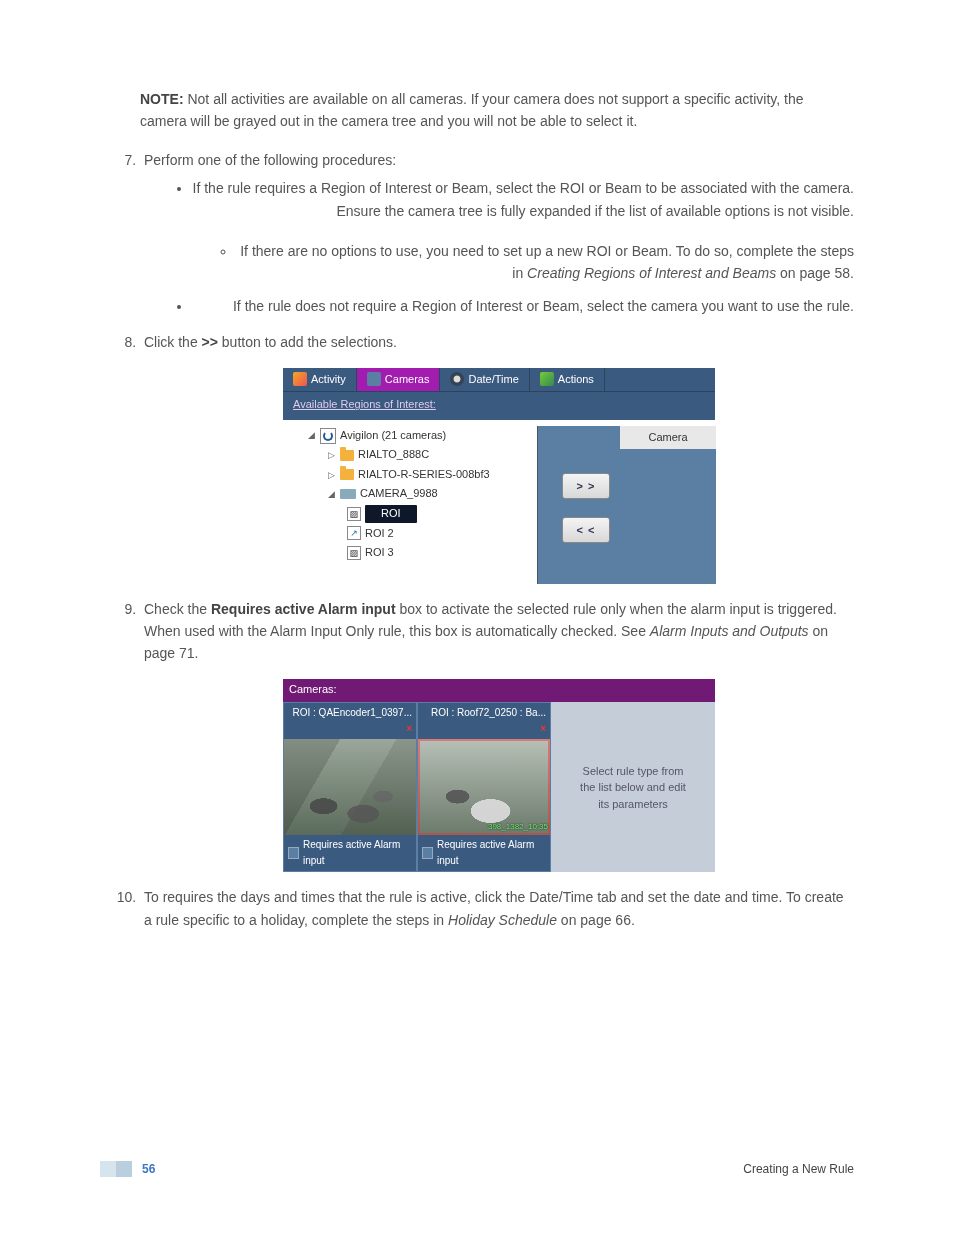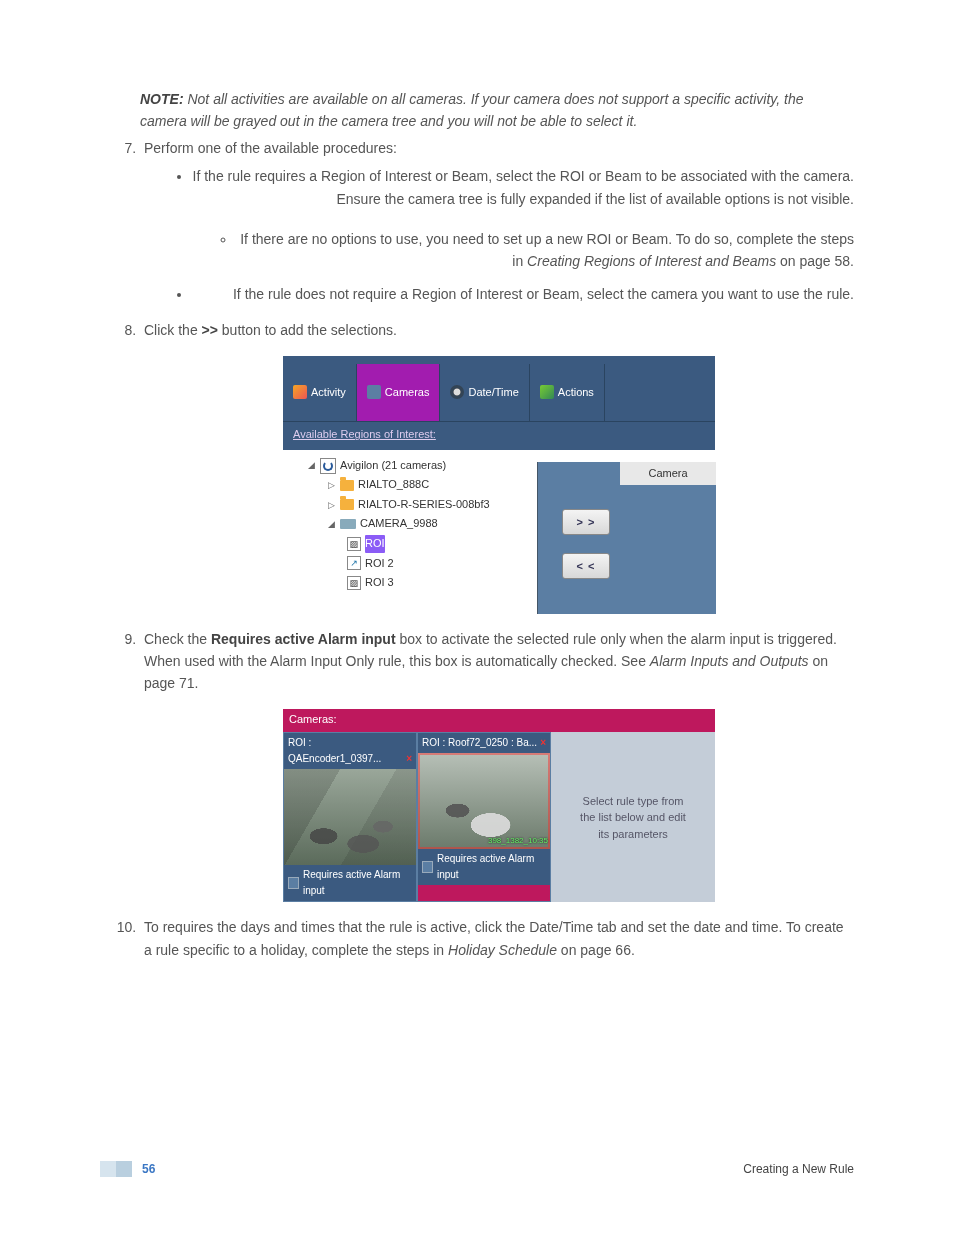--- a/index.html
+++ b/index.html
@@ -13,22 +13,21 @@
   .page {
     width: 954px;
     min-height: 1235px;
     position: relative;
     padding: 88px 100px 60px 100px;
     box-sizing: border-box;
   }
   .indent-note {
     margin-left: 40px;
     line-height: 1.6;
-    margin-bottom: 4px;
-    font-style: italic;
+    margin-bottom: 16px;
   }
   ol.main {
     list-style: decimal;
     padding-left: 40px;
     margin: 0;
   }
   ol.main > li {
     margin-bottom: 14px;
     line-height: 1.6;
     padding-left: 4px;
@@ -54,25 +53,24 @@
   .shot1 {
     width: 432px;
     margin: 14px auto;
     background: #3b5a80;
     color: #fff;
     font-size: 11px;
     font-family: Tahoma, Arial, sans-serif;
   }
   .tabs1 { display:flex; border-bottom:1px solid #2a4460; }
   .tab1 {
-    padding: 20px 10px;
+    padding: 3px 10px;
     display:flex; align-items:center; gap:4px;
     border-right:1px solid #2a4460;
     background:#3b5a80;
-    margin-top:8px;
   }
   .tab1.sel { background:#a21caf; }
   .tab1 .ic { width:14px; height:14px; display:inline-block; background:#6a8; border-radius:2px; }
   .tab1:nth-child(1) .ic{ background:linear-gradient(135deg,#f5a623,#e55); }
   .tab1:nth-child(2) .ic{ background:#5b7ea3; }
   .tab1:nth-child(3) .ic{ background:radial-gradient(circle,#ddd 30%, #888 35%, transparent 40%), #345; border-radius:50%; }
   .tab1:nth-child(4) .ic{ background:linear-gradient(135deg,#7c3,#385); }
   .available { padding:4px 10px 6px; color:#dce;text-decoration:underline; }
   .tree-roi {
     background:#fff; color:#333;
@@ -82,57 +80,57 @@
   }
   .tree-roi .row { display:flex; align-items:center; gap:4px; padding:1px 0; }
   .tree-roi .pad1 { padding-left:14px; }
   .tree-roi .pad2 { padding-left:34px; }
   .tree-roi .pad3 { padding-left:54px; }
   .exp { width:9px; height:9px; display:inline-flex; align-items:center; justify-content:center; font-size:9px; color:#666;}
   .folder { width:14px; height:11px; background:#f5b13d; border-radius:1px; display:inline-block; position:relative;}
   .folder::before{content:'';position:absolute;top:-3px;left:0;width:6px;height:3px;background:#f5b13d;border-radius:1px 1px 0 0;}
   .camicon{width:16px;height:10px;background:#8ab;display:inline-block;border-radius:1px;}
   .roiicon{width:12px;height:12px;background:#fff;border:1px solid #888;display:inline-flex;align-items:center;justify-content:center;font-size:9px;}
-  .roisel{ background:#8b5cf6; color:#fff; padding:0 0; border-radius:1px;}
+  .roisel{ background:#0f172a; color:#fff; padding:0 16px; border-radius:1px;}
   .logicon{width:14px;height:14px;display:inline-block;background:#fff;border:1px solid #888;position:relative;}
   .logicon::after{content:'';position:absolute;inset:2px;border:2px solid #2a5a9a;border-radius:50%;border-top-color:transparent;}
 
   .side1 {
     position:absolute;
-    left:254px; top:12px; bottom:0;
+    left:254px; top:6px; bottom:0;
     width:178px;
     background:#5b7ea3;
     border-left:1px solid #456;
     display:flex; flex-direction:column; align-items:center;
   }
   .side1 .camhdr { align-self:stretch; text-align:center; background:#e8e8e8; color:#333; padding:3px 0; font-size:11px; margin-left:82px;}
   .side1 .btns{ margin-top:24px; display:flex; flex-direction:column; gap:18px; margin-left:-82px;}
   .movebtn{
     width:46px; height:24px; background:linear-gradient(#f4f4f4,#d8d8d8);
     border:1px solid #888; border-radius:3px; color:#335; font-weight:bold;
     display:flex;align-items:center;justify-content:center; font-size:11px; letter-spacing:1px;
   }
 
   
   .shot2 {
     width: 432px;
     margin: 14px auto;
-    background:#be185d;
+    background:#701a75;
     color:#fff;
     font-family:Tahoma,Arial,sans-serif;
     font-size:11px;
   }
   .shot2 .hdr2{ padding:2px 6px 4px; }
   .thumbs { display:flex; }
   .thumb {
     width:132px;
     border:1px solid #5b7ea3;
     display:flex; flex-direction:column;
   }
-  .thumb .ttl { background:#3b5a80; padding:2px 4px; display:flex; justify-content:space-between; align-items:flex-end; font-size:10px;}
+  .thumb .ttl { background:#3b5a80; padding:2px 4px; display:flex; justify-content:space-between; align-items:flex-end; font-size:10px;flex-direction:column;}
   .thumb .ttl .x{ color:#e33; font-weight:bold; }
   .thumb .img{
     height:96px;
     background:
       linear-gradient(120deg, rgba(0,0,0,.15) 0 30%, transparent 30% 60%, rgba(0,0,0,.1) 60%),
       linear-gradient(#9aa79a,#5b6b5b);
     position:relative;
   }
   .thumb .img::after{
     content:''; position:absolute; inset:0;
@@ -180,21 +178,21 @@
 <body>
 
 <div class="page">
 
   <div class="indent-note">
     <b>NOTE:</b><span> Not all activities are available on all cameras. If your camera does not support a specific activity, the camera will be grayed out in the camera tree and you will not be able to select it.</span>
   </div>
 
   <ol class="main" start="7">
     <li>
-      <span>Perform one of the available procedures:</span>
+      <span>Perform one of the following procedures:</span>
       <ul class="bullets">
         <li>
           <span>If the rule requires a Region of Interest or Beam, select the ROI or Beam to be associated with the camera. Ensure the camera tree is fully expanded if the list of available options is not visible.</span>
           <ul class="circ">
             <li>
               <span>If there are no options to use, you need to set up a new ROI or Beam. To do so, complete the steps in </span><i>Creating Regions of Interest and Beams</i><span> on page 58.</span>
             </li>
           </ul>
         </li>
         <li>

